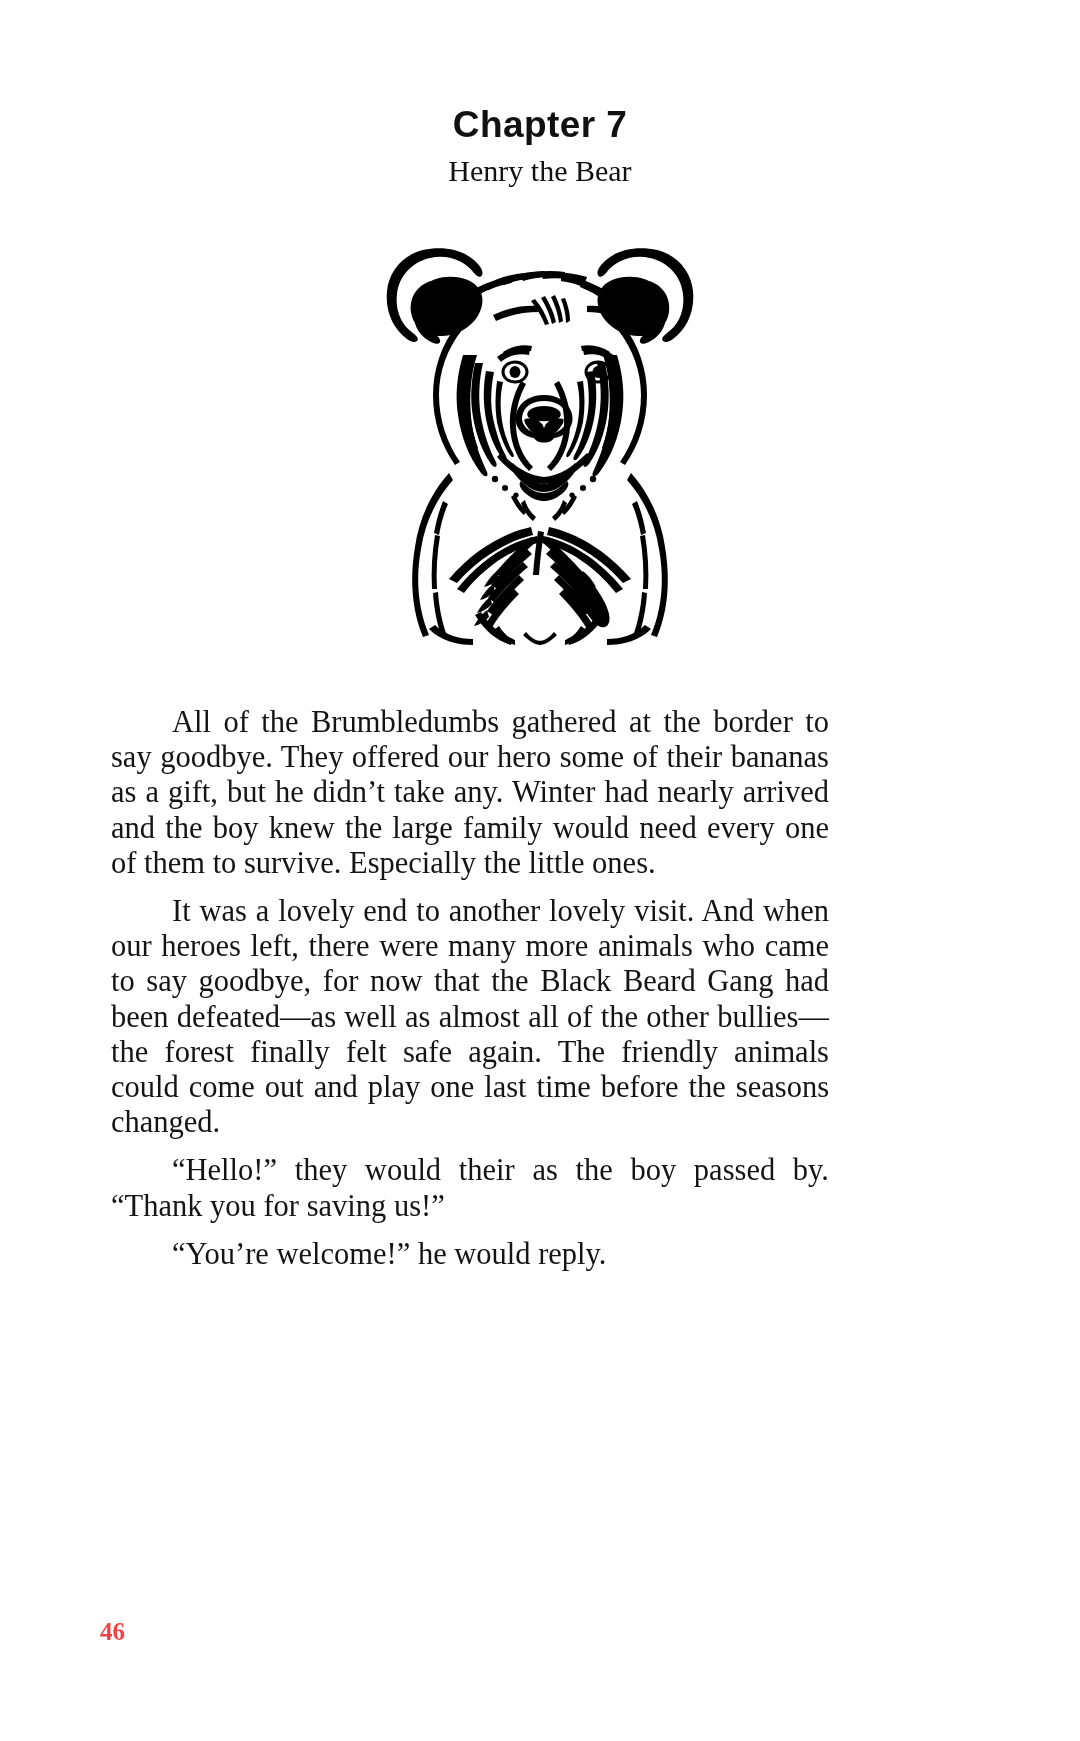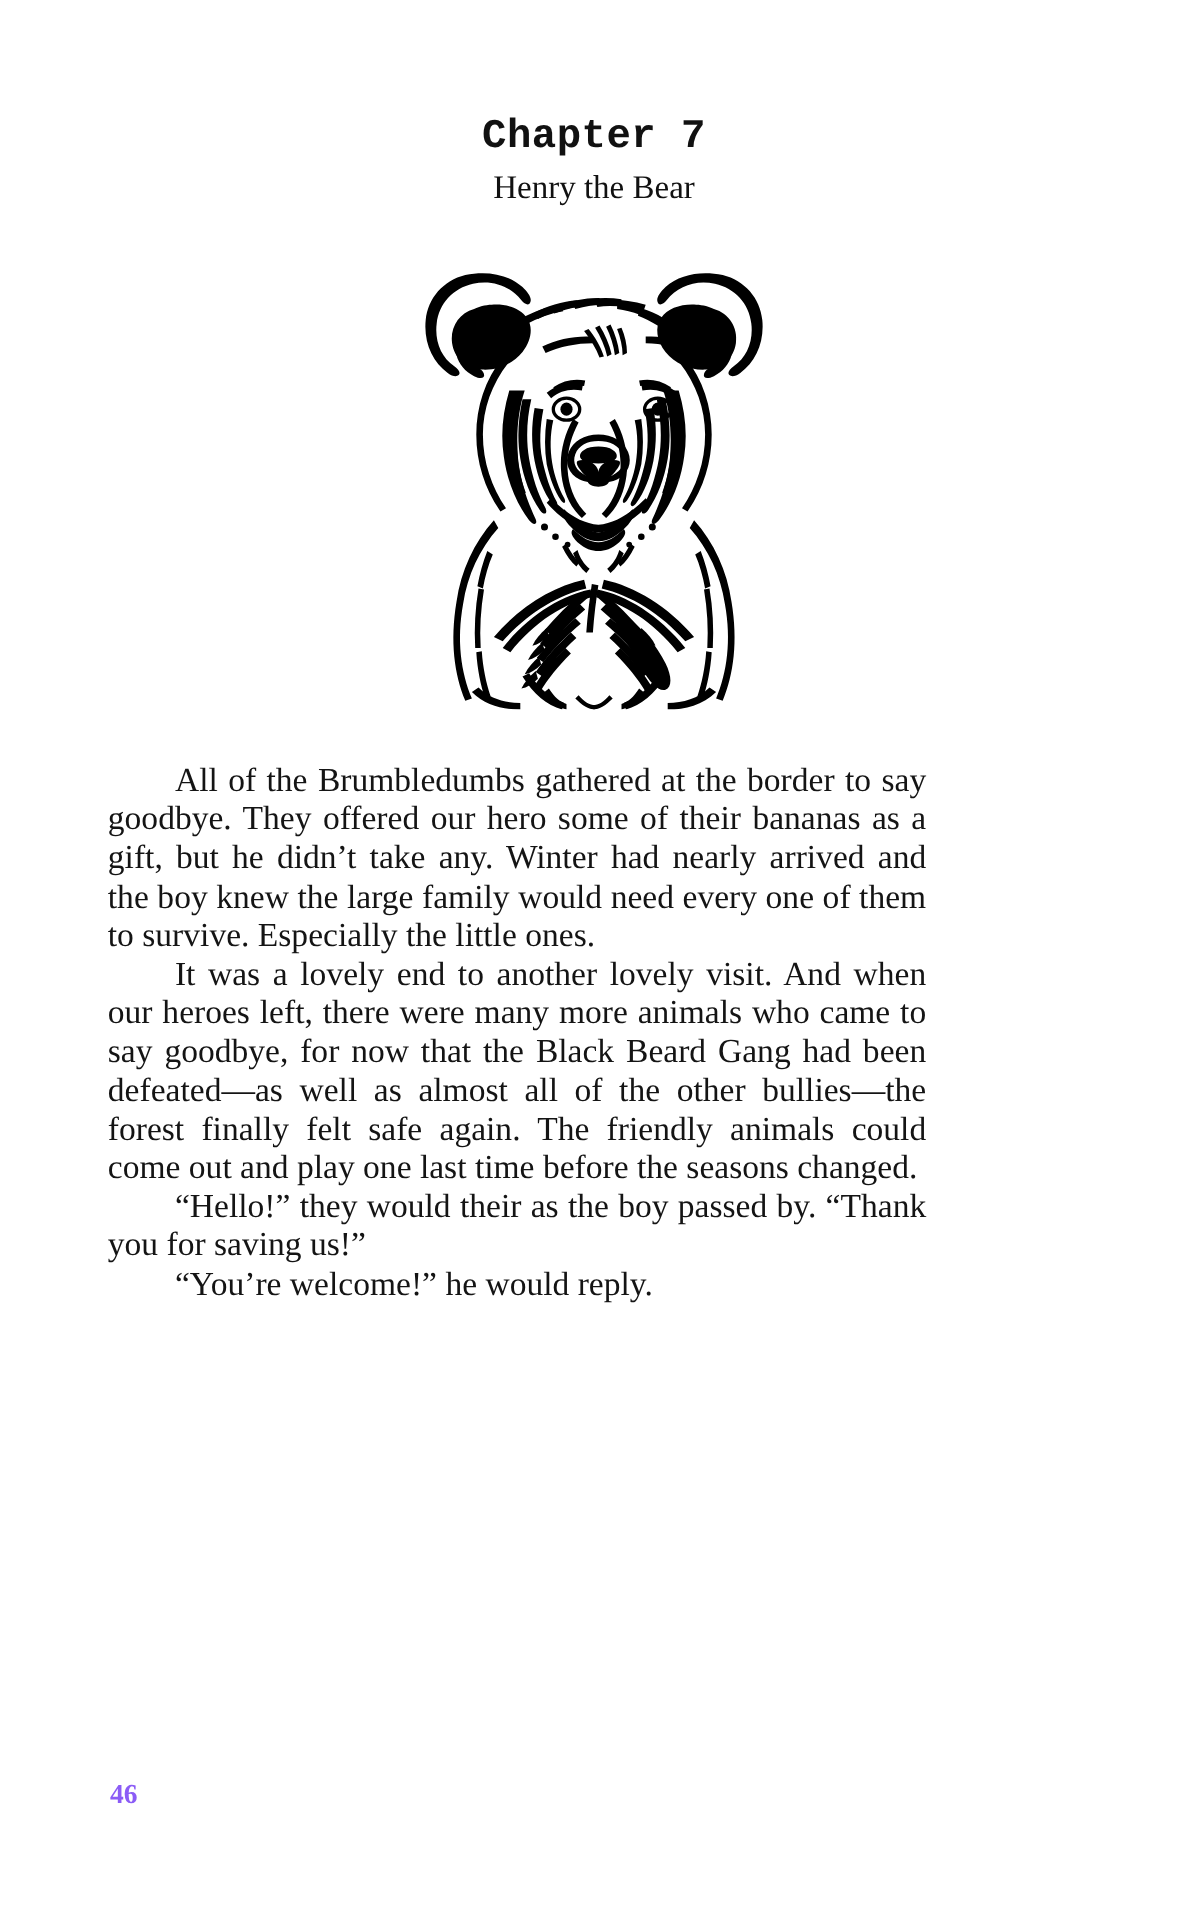--- a/index.html
+++ b/index.html
@@ -25,21 +25,21 @@
 
   
   .chapter-head {
     position: absolute;
     top: 104px;
     left: 0;
     width: 1080px;
     text-align: center;
   }
   .chapter-title {
-    font-family: Liberation Mono, monospace;
+    font-family: Liberation Sans, sans-serif;
     font-weight: bold;
     font-size: 37px;
     letter-spacing: 0.4px;
     color: #111111;
     line-height: 1.15;
   }
   .chapter-subtitle {
     margin-top: 6px;
     font-family: "Liberation Serif", "DejaVu Serif", serif;
     font-weight: normal;
@@ -70,34 +70,34 @@
     left: 98px;
     width: 744px;
     font-size: 30.5px;
     line-height: 35.2px;
     text-align: justify;
     text-justify: inter-word;
     color: #141414;
     font-family: "Liberation Serif", "DejaVu Serif", serif;
   }
   .body-text p {
-    margin: 0;
+    margin: 13px;
     text-indent: 2.0em;
     text-align: justify;
   }
 
   
   .folio {
     position: absolute;
     left: 100px;
     top: 1618px;
     font-family: "Liberation Serif", "DejaVu Serif", serif;
     font-weight: bold;
     font-size: 25px;
-    color: #8b5cf6;
+    color: #ef4444;
   }
 </style>
 </head>
 <body>
 
 <div class="page">
 
   <div class="chapter-head">
     <div class="chapter-title">Chapter 7</div>
     <div class="chapter-subtitle">Henry the Bear</div>

